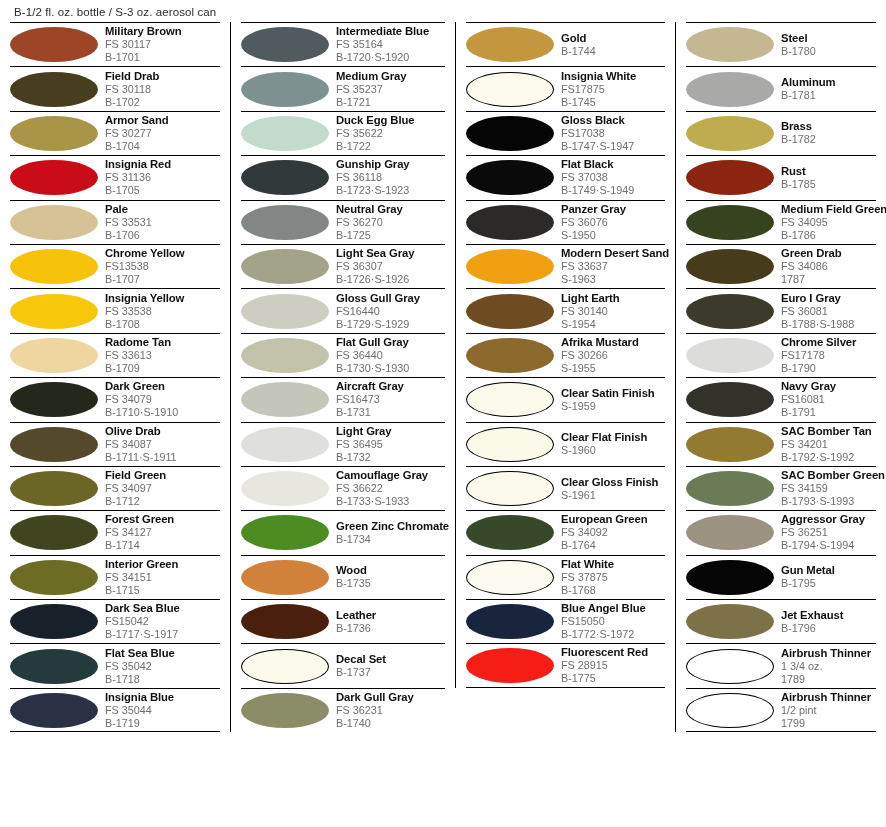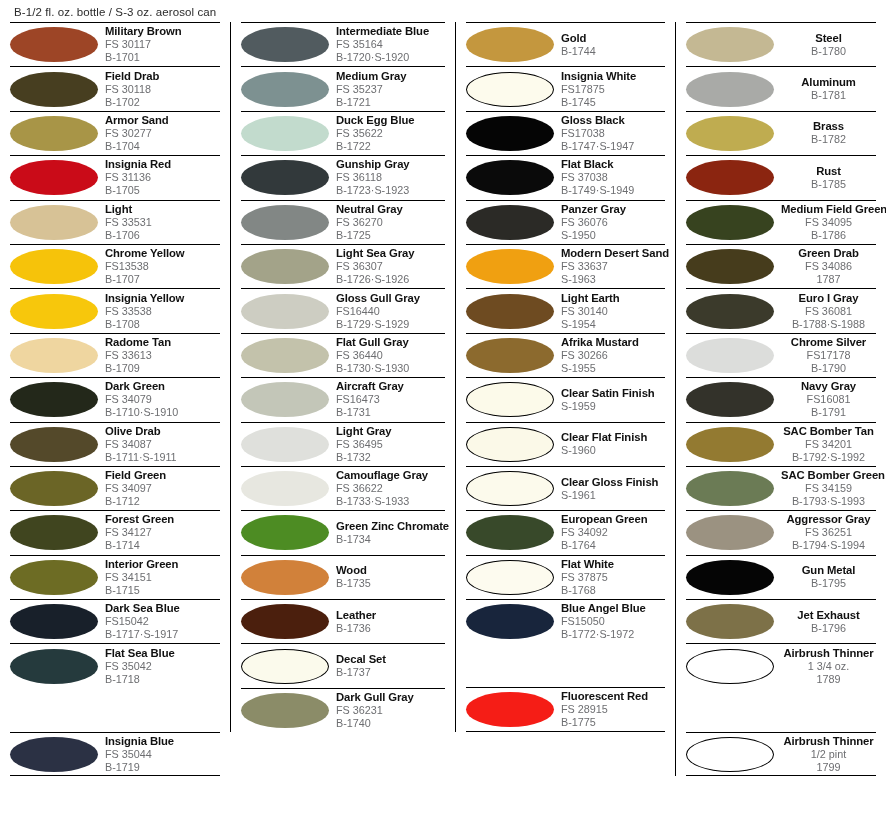--- a/index.html
+++ b/index.html
@@ -39,33 +39,32 @@
     display: flex;
     align-items: flex-start;
   }
   .color-column {
     box-sizing: border-box;
     padding: 0 10px 0 10px;
   }
   .col-0 { width: 230px; }
   .col-1 { width: 225px; border-left: 1px solid #000; }
   .col-2 { width: 220px; border-left: 1px solid #000; }
-  .col-3 { width: 211px; border-left: 1px solid #000; text-align: center; }
+  .col-3 { width: 211px; border-left: 1px solid #000; }
 
   .color-row {
     position: relative;
     display: flex;
     align-items: center;
     height: 44.4px;
     border-top: 1.6px solid #000;
     box-sizing: border-box;
   }
   .color-row.last-rule {
     border-bottom: 1.6px solid #000;
-    margin-top: 44px;
   }
   .swatch-cell {
     width: 93px;
     flex: 0 0 93px;
     display: flex;
     align-items: center;
     justify-content: flex-start;
   }
   .swatch {
     width: 88px;
@@ -151,21 +150,21 @@
             <div class="c-name">Insignia Red</div>
             <div class="c-fs">FS 31136</div>
             <div class="c-code">B-1705</div>
           </div>
         </div>
         <div class="color-row">
           <div class="swatch-cell">
             <div class="swatch" style="background: rgb(215, 194, 150);"></div>
           </div>
           <div class="labels">
-            <div class="c-name">Light</div>
+            <div class="c-name">Pale</div>
             <div class="c-fs">FS 33531</div>
             <div class="c-code">B-1706</div>
           </div>
         </div>
         <div class="color-row">
           <div class="swatch-cell">
             <div class="swatch" style="background: rgb(246, 195, 10);"></div>
           </div>
           <div class="labels">
             <div class="c-name">Chrome Yellow</div>

